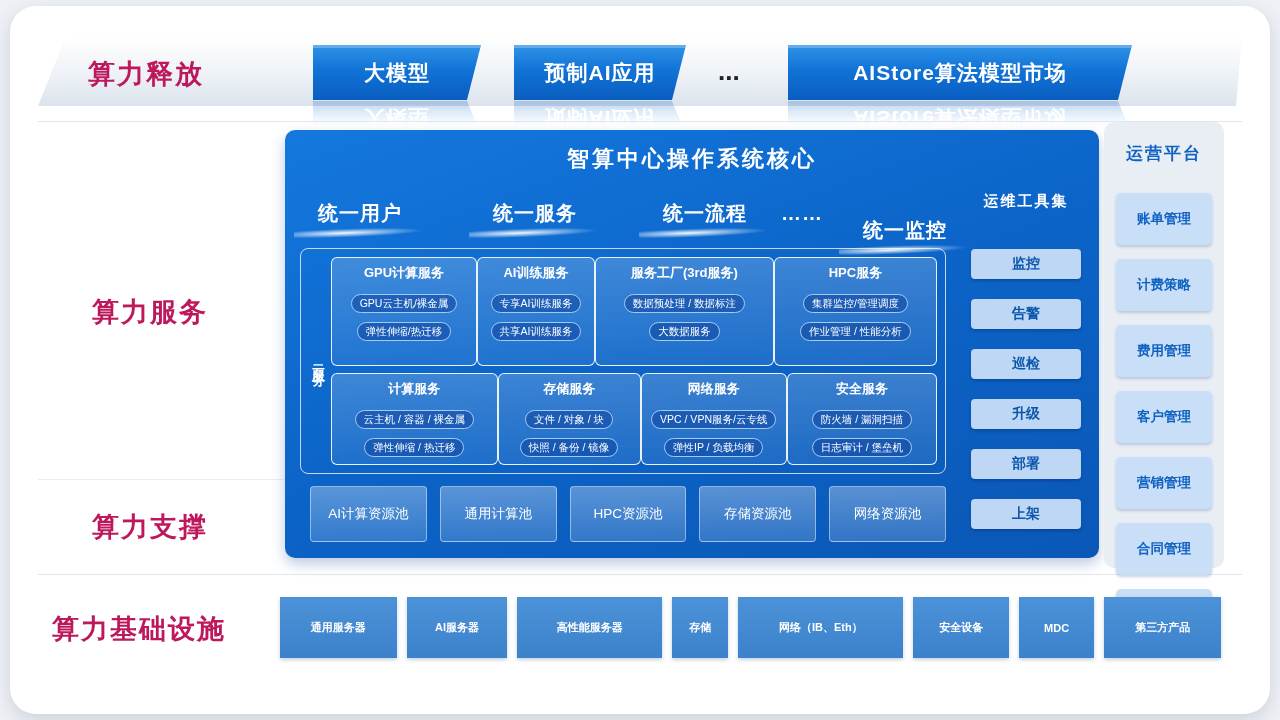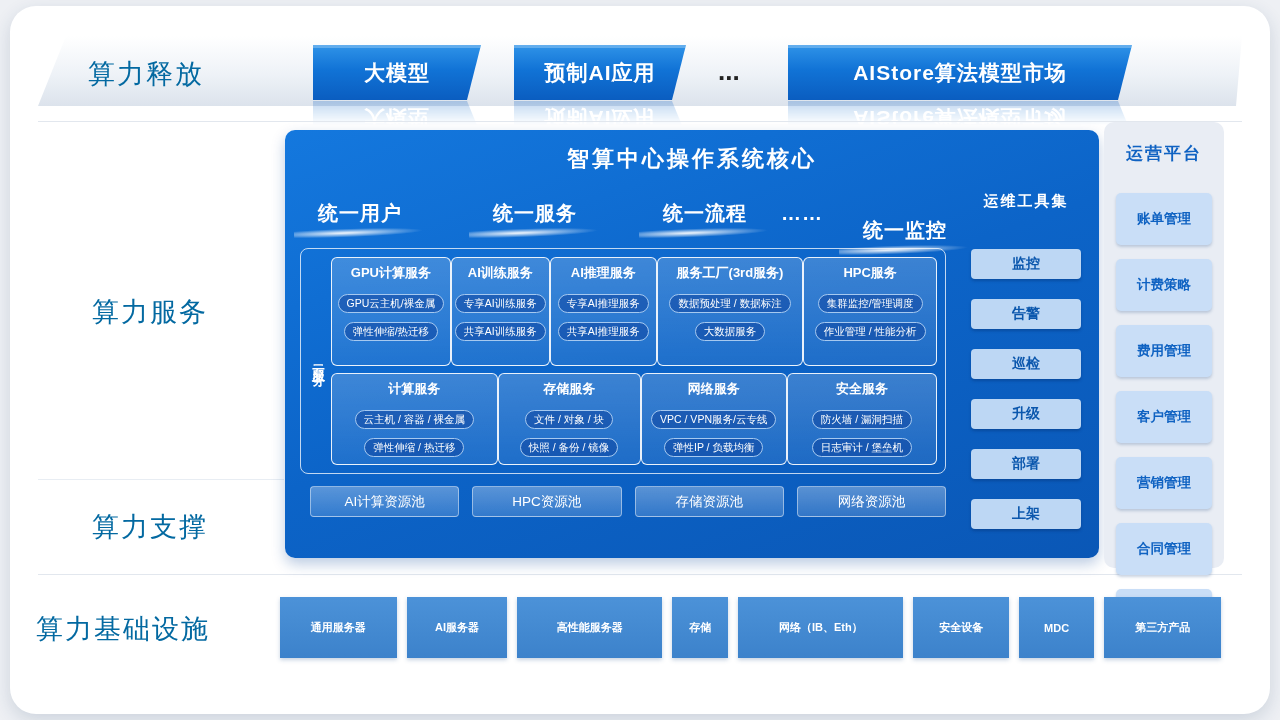--- a/index.html
+++ b/index.html
@@ -6,21 +6,21 @@
   html,body { background:#eef0f4; }
   body { font-family:"Liberation Sans","DejaVu Sans",sans-serif; }
   .stage { position:relative; width:1280px; height:720px; background:#eef0f4; overflow:hidden; }
   .card { position:absolute; left:10px; top:6px; right:10px; bottom:6px; background:#ffffff;
           border-radius:26px; box-shadow:0 6px 18px rgba(30,60,100,.16); }
 
   
   .top-band { position:absolute; left:38px; top:36px; width:1204px; height:70px;
               background:linear-gradient(180deg,#ffffff 0%,#eef2f7 55%,#dce3ec 100%);
               clip-path:polygon(28px 0, 100% 0, calc(100% - 6px) 100%, 0 100%); }
-  .side-label { position:absolute; color:#0369a1; font-weight:400; font-size:27px; letter-spacing:2px; }
+  .side-label { position:absolute; color:#be185d; font-weight:700; font-size:27px; letter-spacing:2px; }
   .tb-wrap { position:absolute; top:45px; }
   .tb-box { height:55px; display:flex; align-items:center; justify-content:center;
             background:linear-gradient(180deg,#2f93e8 0%,#1173d6 45%,#0a5dc0 100%);
             color:#fff; font-weight:700; font-size:21px; letter-spacing:1px;
             clip-path:polygon(0 0, 100% 0, calc(100% - 14px) 100%, 0 100%);
             box-shadow:inset 0 3px 0 rgba(255,255,255,.25); }
   .tb-reflect { height:34px; margin-top:1px; display:flex; align-items:center; justify-content:center;
             background:linear-gradient(180deg,#2f93e8 0%,#1173d6 45%,#0a5dc0 100%);
             color:#fff; font-weight:700; font-size:21px; letter-spacing:1px;
             clip-path:polygon(0 0, 100% 0, calc(100% - 14px) 100%, 0 100%);
@@ -54,21 +54,21 @@
   .svc-row { display:flex; }
   .svc-row.r1 { flex:54; } .svc-row.r2 { flex:46; }
   .group { border:1px solid rgba(255,255,255,.9); border-radius:6px;
            background:linear-gradient(180deg,rgba(255,255,255,.20),rgba(255,255,255,.08));
            display:flex; flex-direction:column; align-items:center; padding:4px 3px; }
   .group-title { font-size:13px; font-weight:700; color:#fff; margin:2px 0 3px; white-space:nowrap; }
   .pill { font-size:10.5px; color:#fff; background:rgba(14,70,160,.55);
           border:1px solid #a6c9f0; border-radius:10px; padding:2px 8px; margin-top:9px;
           white-space:nowrap; line-height:1.25; }
 
-  .pools { position:absolute; left:25px; top:356px; width:636px; height:31px; display:flex; gap:13px; }
+  .pools { position:absolute; left:25px; top:356px; width:636px; height:56px; display:flex; gap:13px; }
   .pool { flex:1; display:flex; align-items:center; justify-content:center; color:#fff;
           font-size:13.5px; background:linear-gradient(180deg,rgba(255,255,255,.32),rgba(255,255,255,.16));
           border:1px solid rgba(255,255,255,.45); border-radius:4px; white-space:nowrap; }
 
   .ops { position:absolute; left:678px; top:62px; width:126px; }
   .ops-title { text-align:center; color:#fff; font-weight:700; font-size:15px; letter-spacing:2px; }
   .ops-btn { width:110px; height:30px; margin:20px auto 0; background:#bdd7f4; border-radius:4px;
              color:#0b57ad; font-size:14px; font-weight:600; display:flex; align-items:center;
              justify-content:center; box-shadow:0 2px 3px rgba(0,30,80,.28); }
   .ops-btn.first { margin-top:38px; }
@@ -112,21 +112,21 @@
     <div class="tb-box">AIStore算法模型市场</div>
     <div class="tb-reflect">AIStore算法模型市场</div>
   </div>
 
   <div class="hdiv" style="left:38px; top:121px; width:1204px;"></div>
   <div class="hdiv" style="left:38px; top:479px; width:246px; background:#e8edf3;"></div>
   <div class="hdiv" style="left:38px; top:574px; width:1204px;"></div>
 
   <div class="side-label" style="left:92px; top:294px;">算力服务</div>
   <div class="side-label" style="left:92px; top:509px;">算力支撑</div>
-  <div class="side-label" style="left:36px; top:611px;">算力基础设施</div>
+  <div class="side-label" style="left:52px; top:611px;">算力基础设施</div>
 
   <div class="core">
     <div class="core-title">智算中心操作系统核心</div>
 
     <div class="uni" style="left:75px;">统一用户</div>
     <div class="uni" style="left:250px;">统一服务</div>
     <div class="uni" style="left:420px;">统一流程</div>
     <div class="uni no-sw" style="left:517px;">……</div>
     <div class="uni" style="left:620px;margin-top:17px;">统一监控</div>
 
@@ -137,25 +137,20 @@
           <div class="group" style="flex:113;">
             <div class="group-title">GPU计算服务</div>
             <div class="pill">GPU云主机/裸金属</div>
             <div class="pill">弹性伸缩/热迁移</div>
           </div>
           <div class="group" style="flex:90;">
             <div class="group-title">AI训练服务</div>
             <div class="pill">专享AI训练服务</div>
             <div class="pill">共享AI训练服务</div>
           </div>
-          <div class="group" style="flex:100;">
-            <div class="group-title">AI推理服务</div>
-            <div class="pill">专享AI推理服务</div>
-            <div class="pill">共享AI推理服务</div>
-          </div>
           <div class="group" style="flex:140;">
             <div class="group-title">服务工厂(3rd服务)</div>
             <div class="pill">数据预处理 / 数据标注</div>
             <div class="pill">大数据服务</div>
           </div>
           <div class="group" style="flex:127;">
             <div class="group-title">HPC服务</div>
             <div class="pill">集群监控/管理调度</div>
             <div class="pill">作业管理 / 性能分析</div>
           </div>
@@ -180,20 +175,21 @@
             <div class="group-title">安全服务</div>
             <div class="pill">防火墙 / 漏洞扫描</div>
             <div class="pill">日志审计 / 堡垒机</div>
           </div>
         </div>
       </div>
     </div>
 
     <div class="pools">
       <div class="pool">AI计算资源池</div>
+      <div class="pool">通用计算池</div>
       <div class="pool">HPC资源池</div>
       <div class="pool">存储资源池</div>
       <div class="pool">网络资源池</div>
     </div>
 
     <div class="ops">
       <div class="ops-title">运维工具集</div>
       <div class="ops-btn first">监控</div>
       <div class="ops-btn">告警</div>
       <div class="ops-btn">巡检</div>

